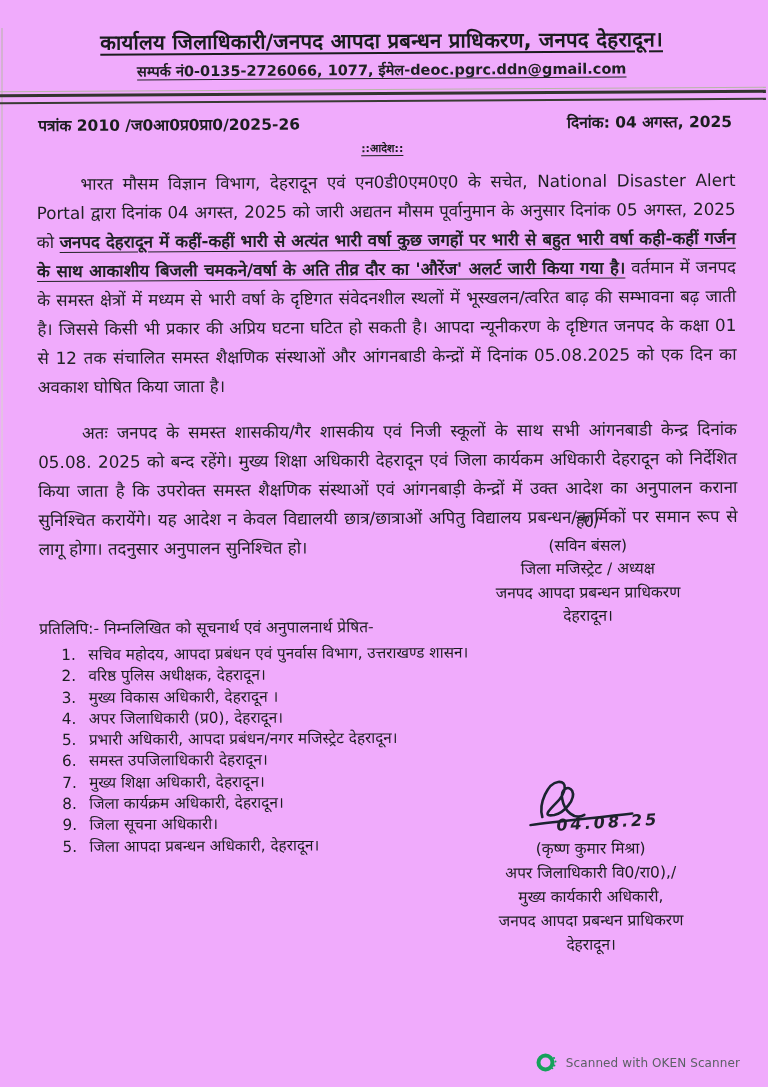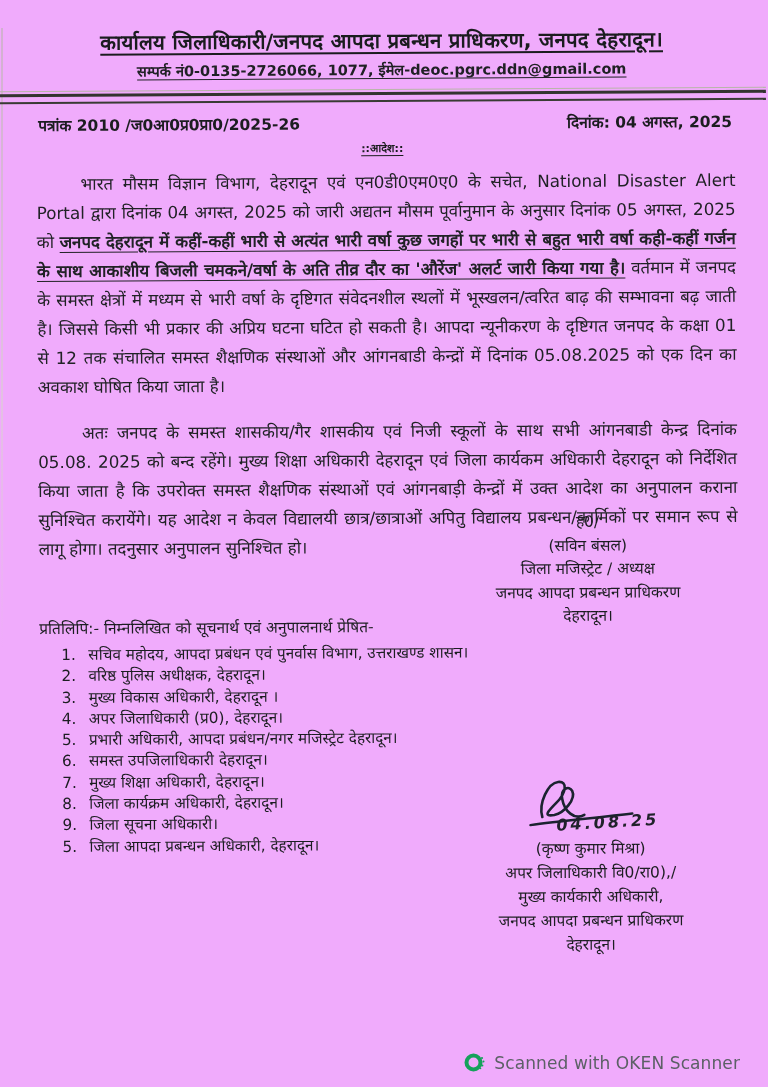--- a/index.html
+++ b/index.html
@@ -91,21 +91,21 @@
 
   
   .footer{
     position:absolute;left:0;bottom:14px;width:100%;
     display:flex;justify-content:flex-end;align-items:center;
     padding-right:28px;box-sizing:border-box;gap:9px;
     background:transparent;
   }
   .oken-icon{width:21px;height:21px;position:relative;flex:0 0 21px;}
   .footer-text{
-    font-size:17px;color:#5c6066;font-weight:500;letter-spacing:.1px;
+    font-size:12px;color:#5c6066;font-weight:500;letter-spacing:.1px;
     font-family:"DejaVu Sans",sans-serif;
   }
 </style>
 </head>
 <body>
 
 <div class="sheet">
   <div class="scan-edge-left"></div>
 
   <div class="scan-layer">

